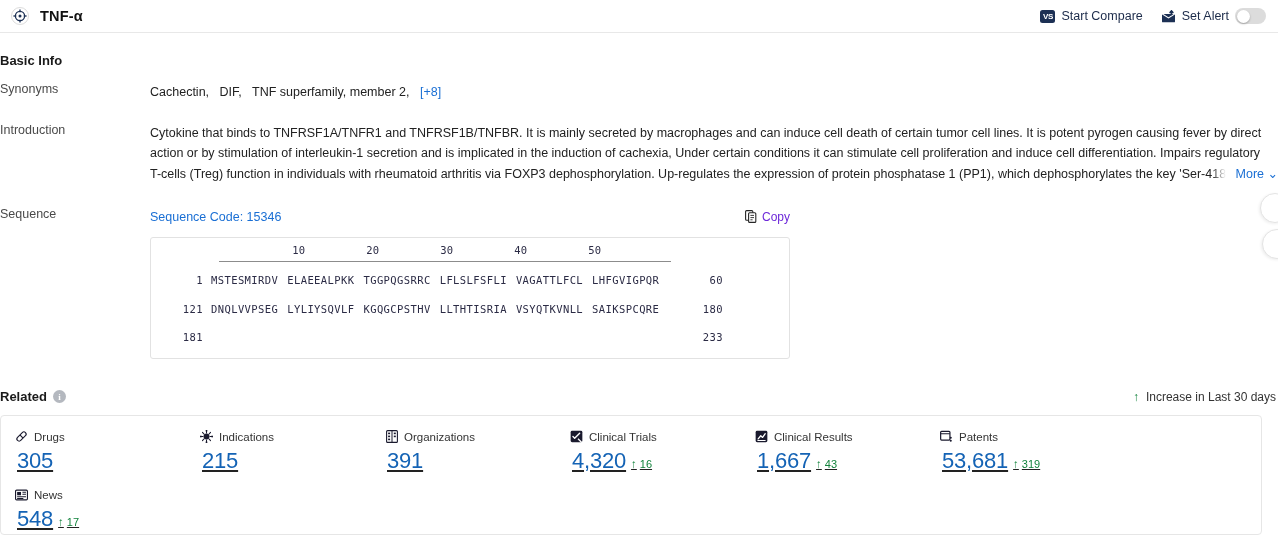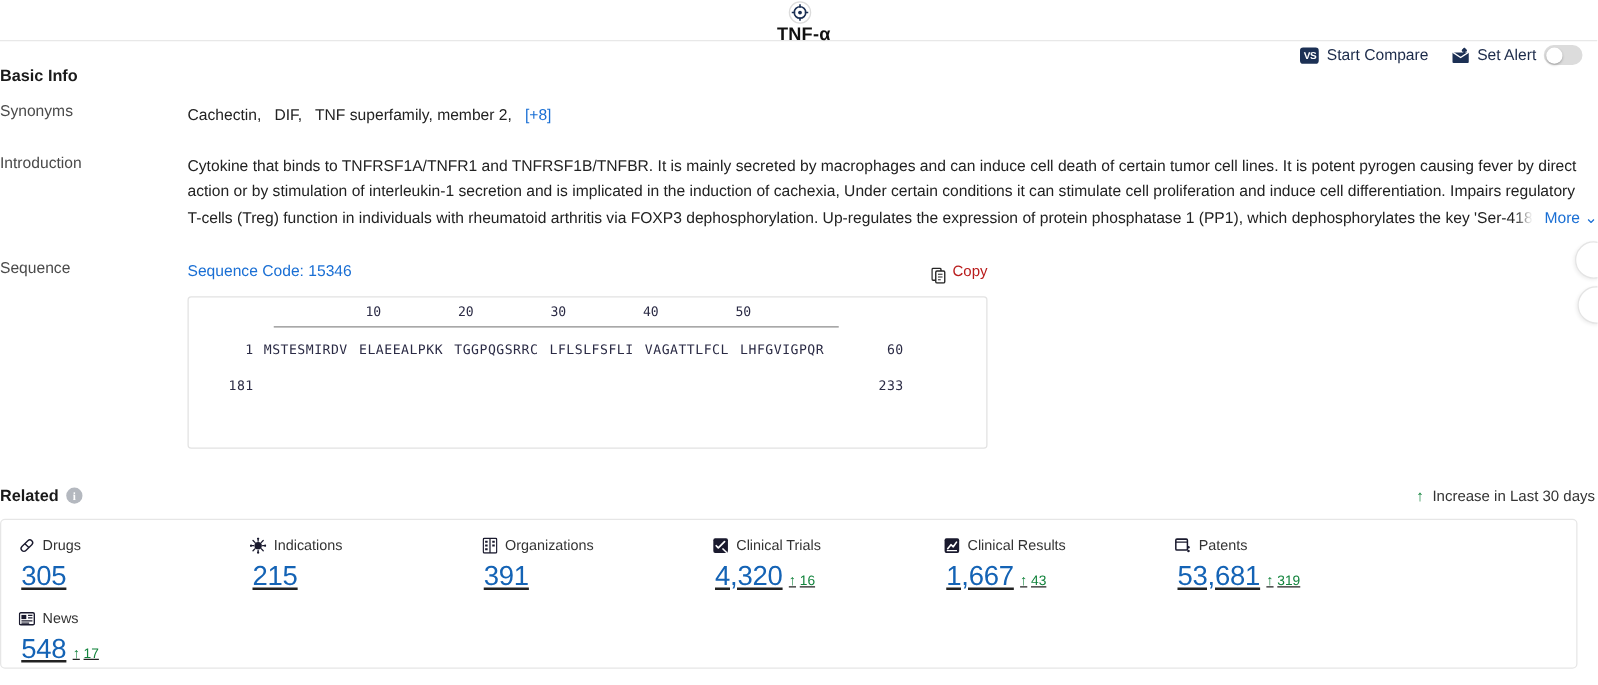--- a/index.html
+++ b/index.html
@@ -14,21 +14,20 @@
 
   
   .topbar {
     height: 33px;
     display: flex;
     align-items: center;
     padding: 0 8px 0 6px;
     border-bottom: 1px solid #e8e8e8;
     background: #fff;
     position: relative;
-    flex-direction: column;
   }
   .target-icon {
     width: 20px; height: 20px;
     flex: 0 0 auto;
     margin-left: 4px;
     display: flex; align-items: center; justify-content: center;
   }
   .page-title {
     font-size: 14.5px;
     font-weight: bold;
@@ -146,21 +145,21 @@
     margin-left: auto;
     display: flex;
     align-items: center;
     gap: 24px;
   }
   .seq-act {
     display: flex; align-items: center; gap: 5px;
     font-size: 12px;
     cursor: pointer;
   }
-  .seq-act.copy { color: #b91c1c; align-items: flex-end; }
+  .seq-act.copy { color: #6d28d9; }
   .seq-act.find { color: #1a6fd4; }
 
   .seq-box {
     margin-top: 10px;
     width: 640px;
     height: 122px;
     border: 1px solid #e2e2e2;
     border-radius: 3px;
     background: #fff;
     padding: 10px 0 0 0;
@@ -429,20 +428,25 @@
               <span style="left:308px;">40</span>
               <span style="left:382px;">50</span>
             </div>
           </div>
 
           <div id="seq-lines">
               <div class="seq-line seq-mono">
                 <div class="seq-start">1</div>
                 <div class="seq-chunks"><span>MSTESMIRDV</span><span>ELAEEALPKK</span><span>TGGPQGSRRC</span><span>LFLSLFSFLI</span><span>VAGATTLFCL</span><span>LHFGVIGPQR</span></div>
                 <div class="seq-end">60</div>
+              </div>
+              <div class="seq-line seq-mono">
+                <div class="seq-start">121</div>
+                <div class="seq-chunks"><span>DNQLVVPSEG</span><span>LYLIYSQVLF</span><span>KGQGCPSTHV</span><span>LLTHTISRIA</span><span>VSYQTKVNLL</span><span>SAIKSPCQRE</span></div>
+                <div class="seq-end">180</div>
               </div>
               <div class="seq-line seq-mono">
                 <div class="seq-start">181</div>
                 <div class="seq-chunks"></div>
                 <div class="seq-end">233</div>
               </div>
             </div>
 
         </div>
       </div>

